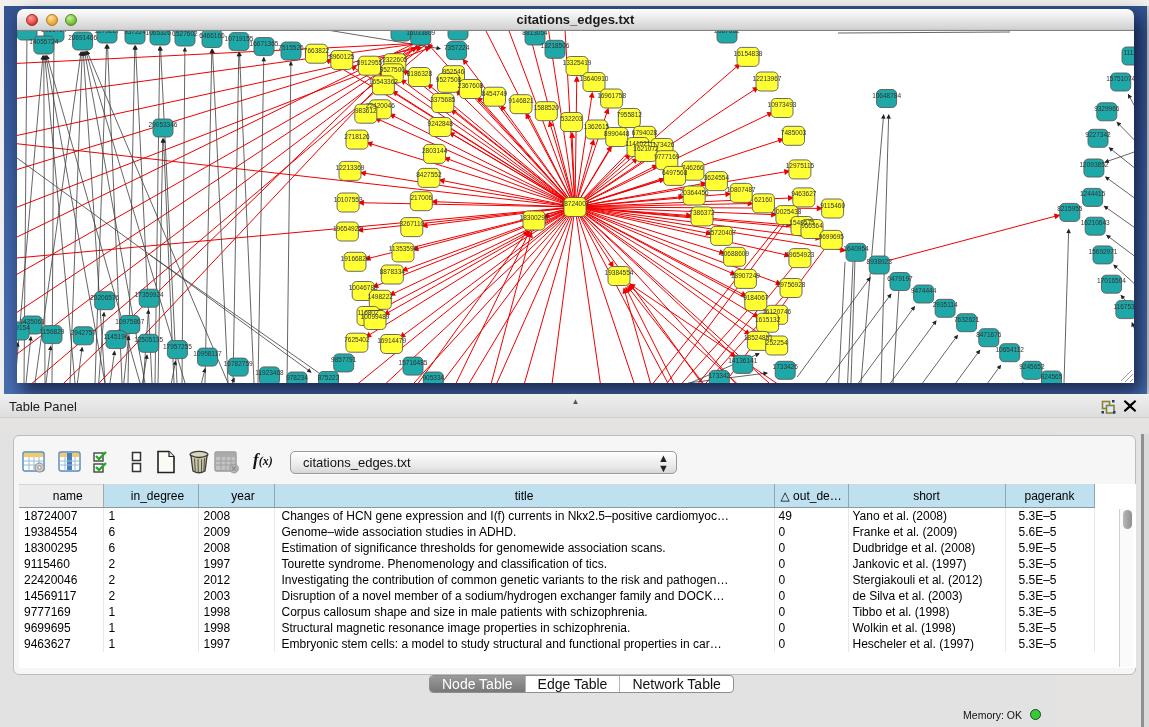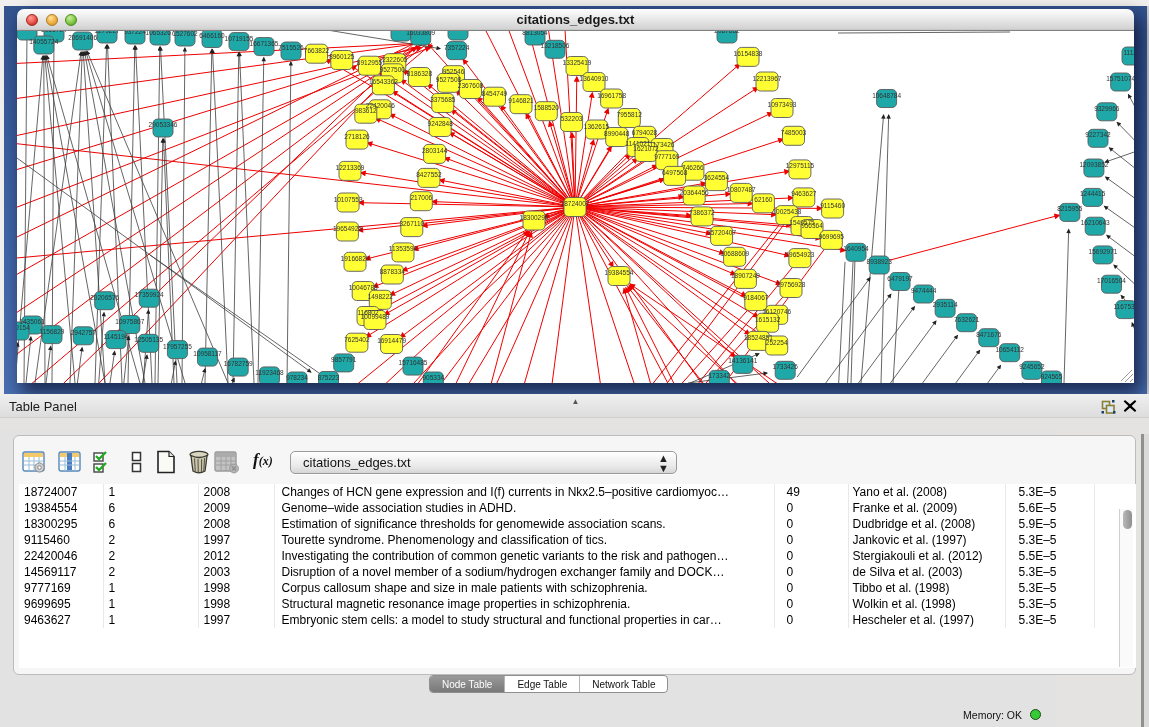--- a/index.html
+++ b/index.html
@@ -23,25 +23,25 @@
 #toolbar{position:absolute;left:0;top:0;width:100%;height:46px}
 .ic{position:absolute;top:14px}
 #combo{position:absolute;left:276px;top:15px;width:387px;height:23px;border:1px solid #9a9a9a;border-radius:5px;background:linear-gradient(180deg,#ffffff,#e8e8e8 70%,#d6d6d6);box-shadow:0 1px 0 rgba(255,255,255,.7);font-size:13px;color:#111;line-height:21px;padding-left:12px}
 #combo .arr{position:absolute;right:7px;top:1px;font-size:11px;color:#222;line-height:10px}
 #tblwrap{position:absolute;left:5px;top:48px;width:1117px;height:184px;background:#fff;overflow:hidden}
 table{border-collapse:collapse;table-layout:fixed;width:1075px;font-size:12px;color:#000}
 th{height:23px;font-weight:normal;background:#bfe0ee;border-right:1px solid #90a8b5;border-bottom:1px solid #8899a5;border-top:1px solid #cfd8dd;padding:0;font-size:12px}
 th.first{background:#ececec;border-right:1px solid #a9a9a9}
 th:nth-child(1),th:nth-child(2),th:nth-child(3){padding-left:14px}
 td{height:16px;padding:0 0 0 5px;white-space:nowrap;overflow:hidden;border-right:1px solid #e8e8e8}
-td:nth-child(4){padding-left:7px}td:nth-child(5){padding-left:12px}td:nth-child(6){padding-left:4px}td:nth-child(7){padding-left:13px}
+td:nth-child(4){padding-left:7px}td:nth-child(5){padding-left:4px}td:nth-child(6){padding-left:4px}td:nth-child(7){padding-left:13px}
 #vsb{position:absolute;right:2px;top:73px;width:14px;height:158px;background:#fafafa;border-left:1px solid #d0d0d0}
 #vsb .thumb{position:absolute;left:2.5px;top:1px;width:9px;height:19px;border-radius:5px;background:linear-gradient(90deg,#b8b8b8,#8f8f8f)}
 #tabs{position:absolute;left:429px;top:245px;height:18px;display:flex;border:1px solid #8f8f8f;border-radius:4px;overflow:hidden;background:#fff}
-#tabs div{font-size:10px;line-height:17px;padding:0 12px;color:#111;border-right:1px solid #b5b5b5}
+#tabs div{font-size:14px;line-height:17px;padding:0 12px;color:#111;border-right:1px solid #b5b5b5}
 #tabs div.sel{background:linear-gradient(180deg,#9a9a9a,#787878);color:#fff}
 #tabs div:last-child{border-right:none}
 #mem{position:absolute;right:34px;top:279px;font-size:10.5px;color:#111}
 #memdot{position:absolute;right:15px;top:279px;width:11px;height:11px;border-radius:50%;background:#35cb35;border:1px solid #1c4a1c}
 svg text{font-weight:normal}
 </style></head>
 <body>
 <div id="topstrip"></div>
 <div id="desk"></div>
 <div id="leftstrip"></div>
@@ -620,20 +620,29 @@
       <colgroup>
             <col style="width:84px">
             <col style="width:95px">
             <col style="width:76px">
             <col style="width:500px">
             <col style="width:74px">
             <col style="width:157px">
             <col style="width:89px">
           </colgroup>
       <tbody>
+            <tr>
+              <th class="first">name</th>
+              <th>in_degree</th>
+              <th>year</th>
+              <th>title</th>
+              <th style="text-align:left;padding-left:6px">△ out_de…</th>
+              <th>short</th>
+              <th>pagerank</th>
+            </tr>
       <tr>
               <td>18724007</td>
               <td>1</td>
               <td>2008</td>
               <td>Changes of HCN gene expression and I(f) currents in Nkx2.5–positive cardiomyoc…</td>
               <td>49</td>
               <td>Yano et al. (2008)</td>
               <td>5.3E–5</td>
             </tr>
 <tr>

